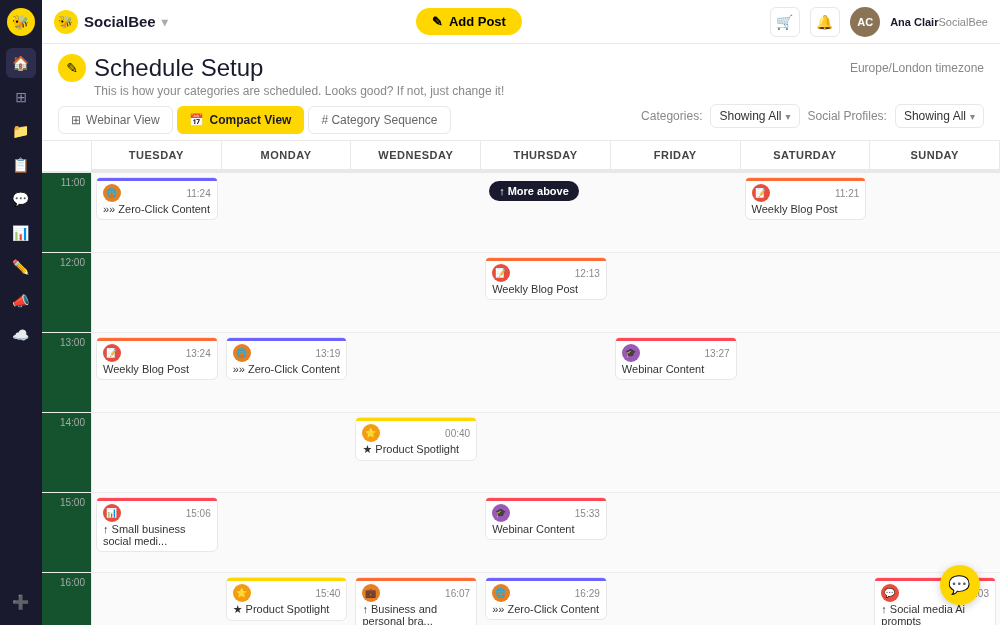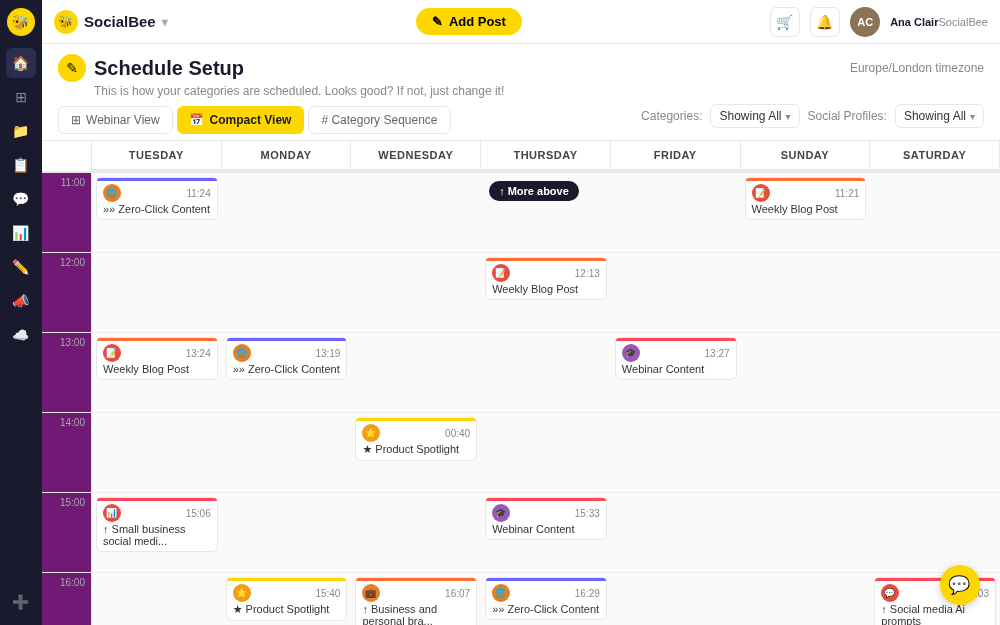--- a/index.html
+++ b/index.html
@@ -24,40 +24,40 @@
     .navbar-right { display: flex; align-items: center; gap: 10px; }
     .nav-icon-btn { width: 30px; height: 30px; border: 1px solid #e8e8e8; border-radius: 6px; display: flex; align-items: center; justify-content: center; cursor: pointer; font-size: 14px; color: #666; background: #fff; }
     .user-avatar { width: 30px; height: 30px; border-radius: 50%; background: #8b7355; display: flex; align-items: center; justify-content: center; color: #fff; font-size: 11px; font-weight: 600; }
     .user-info { display: flex; flex-direction: row; font-size: 11px; }
     .user-name { font-weight: 600; color: #1a1a2e; }
     .user-brand { color: #888; }
 
     
     .page-header { background: #fff; padding: 10px 16px 0 16px; border-bottom: 1px solid #e8e8e8; }
     .page-title-row { display: flex; align-items: center; justify-content: space-between; }
-    .page-title { font-size: 20px; font-weight: 700; color: #1a1a2e; display: flex; align-items: center; gap: 8px; text-align: right; }
+    .page-title { font-size: 24px; font-weight: 400; color: #1a1a2e; display: flex; align-items: center; gap: 8px; text-align: right; }
     .page-title-icon { width: 28px; height: 28px; background: #ffd700; border-radius: 50%; display: flex; align-items: center; justify-content: center; font-size: 14px; }
     .page-subtitle { font-size: 12px; color: #888; margin-top: 2px; margin-left: 36px; }
     .timezone-label { font-size: 12px; color: #888; }
 
     
     .view-tabs { display: flex; align-items: center; gap: 4px; margin-top: 8px; padding-bottom: 0; }
     .view-tab { padding: 6px 12px; border-radius: 6px; font-size: 12px; cursor: pointer; border: 1px solid #e8e8e8; background: #fff; color: #666; display: flex; align-items: center; gap: 5px; }
     .view-tab.active { background: #ffd700; border-color: #ffd700; font-weight: 600; color: #1a1a2e; }
     .filters-row { display: flex; align-items: center; gap: 8px; margin-left: auto; }
     .filter-select { border: 1px solid #e8e8e8; border-radius: 6px; padding: 4px 8px; font-size: 12px; color: #333; background: #fff; cursor: pointer; display: flex; align-items: center; gap: 4px; }
     .filter-label { color: #888; font-size: 12px; }
     .tabs-and-filters { display: flex; align-items: center; justify-content: space-between; padding-bottom: 6px; }
     
     
     .day-header { background: #fff; text-align: center; font-size: 11px; font-weight: 700; color: #444; padding: 8px 4px; border-bottom: 2px solid #e8e8e8; border-right: 1px solid #e8e8e8; letter-spacing: 0.5px; text-transform: uppercase; position: sticky; top: 0; z-index: 10; }
     .day-header:first-child { background: #fff; border-right: 1px solid #e8e8e8; }
     
     
-    .time-col { background: #701a75; border-right: 1px solid #e8e8e8; }
+    .time-col { background: #14532d; border-right: 1px solid #e8e8e8; }
     .time-slot { height: 80px; display: flex; align-items: flex-start; justify-content: flex-end; padding: 4px 6px 0 0; font-size: 10px; color: #aaa; border-bottom: 1px solid #eee; }
     .day-cell { height: 80px; border-bottom: 1px solid #eee; padding: 4px; position: relative; background: #fafafa; }
     
     
     .event-card { border-radius: 6px; padding: 4px 6px; margin-bottom: 2px; font-size: 11px; position: relative; background: #fff; border: 1px solid #e8e8e8; cursor: pointer; }
     .event-card .event-time { font-size: 10px; color: #888; text-align: right; font-weight: 500; }
     .event-card .event-title { font-size: 11px; color: #333; font-weight: 500; margin-top: 1px; display: flex; align-items: center; gap: 3px; }
     .event-card .event-avatar { width: 18px; height: 18px; border-radius: 50%; display: inline-flex; align-items: center; justify-content: center; font-size: 8px; color: #fff; font-weight: 700; flex-shrink: 0; }
     .event-top-bar { height: 3px; border-radius: 3px 3px 0 0; margin: -4px -6px 3px -6px; }
     
@@ -154,22 +154,22 @@
 
   <div class="calendar-scroll">
 
     <div class="calendar-header-row">
       <div class="time-header"></div>
       <div class="day-header">TUESDAY</div>
       <div class="day-header">MONDAY</div>
       <div class="day-header">WEDNESDAY</div>
       <div class="day-header">THURSDAY</div>
       <div class="day-header">FRIDAY</div>
+      <div class="day-header">SATURDAY</div>
       <div class="day-header">SUNDAY</div>
-      <div class="day-header">SATURDAY</div>
     </div>
 
     <div class="calendar-body">
 
       <div class="time-col">
           <div class="time-slot">11:00</div>
         </div>
 
       <div class="day-cell">
         <div class="event-card">

